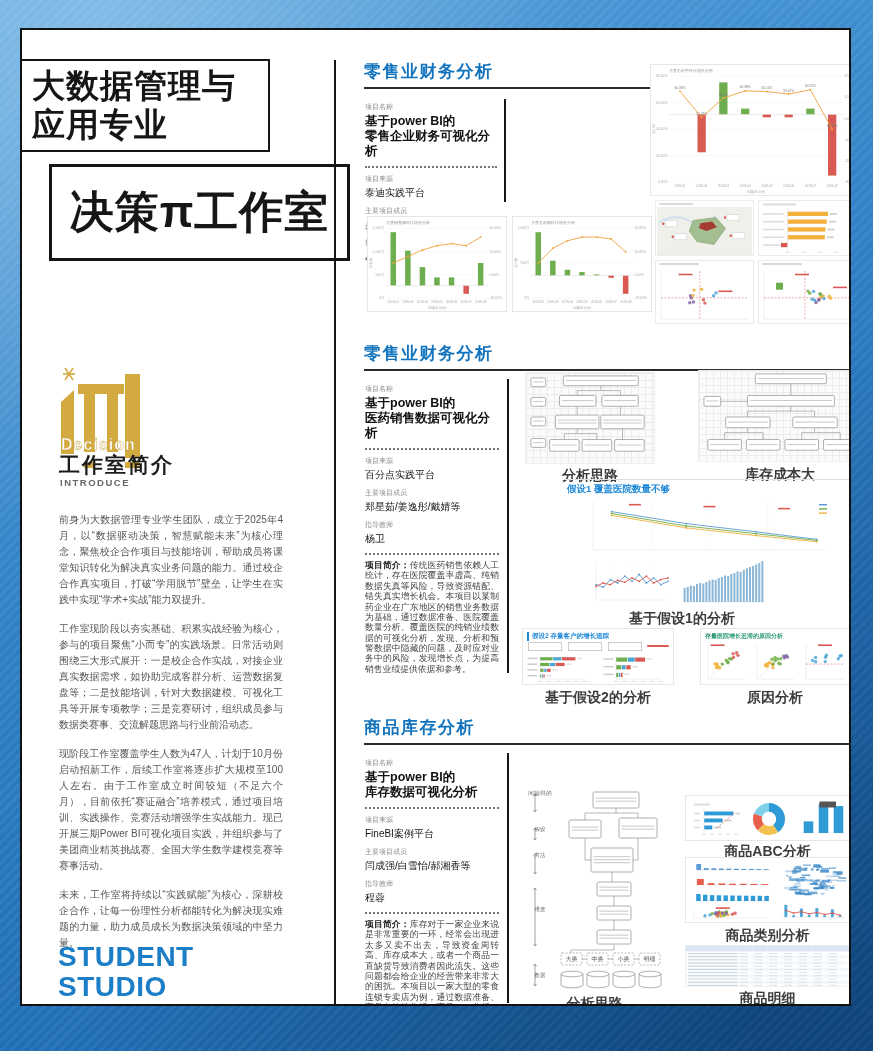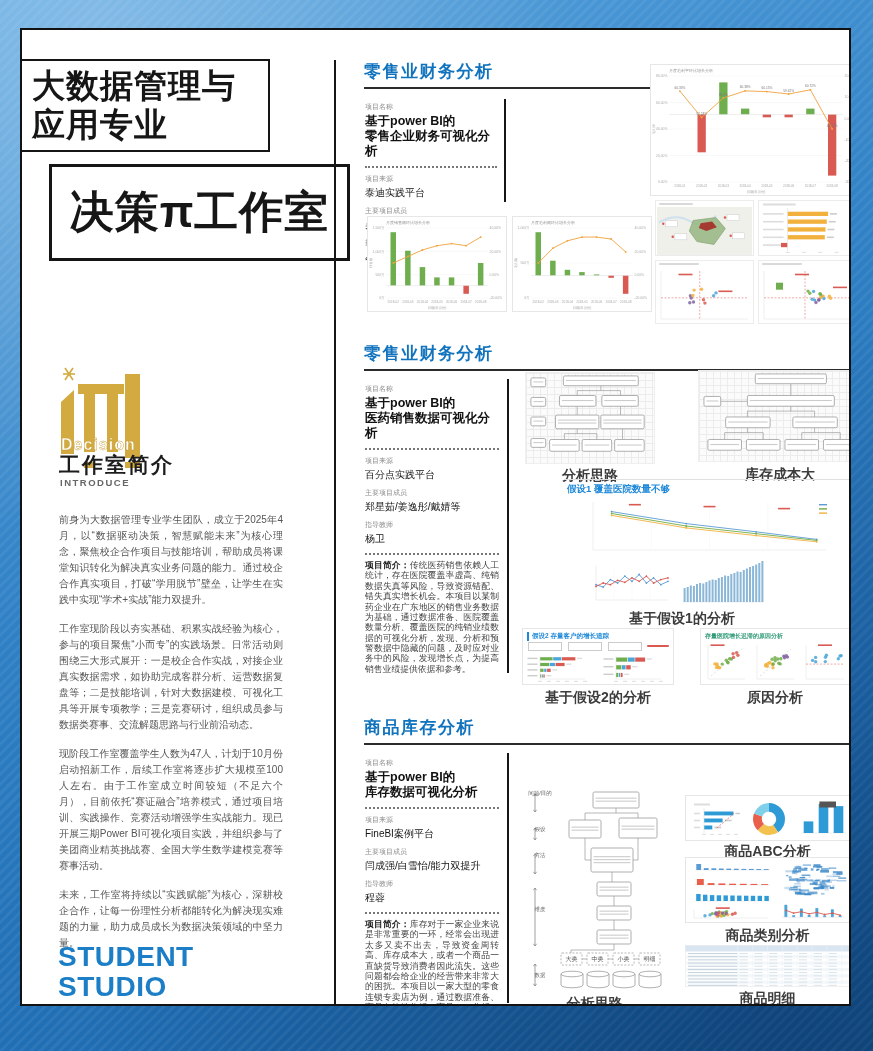--- a/index.html
+++ b/index.html
@@ -706,21 +706,21 @@
 
   <div class="info" style="left:343px;top:722px">
     <div class="f-label">项目名称</div>
     <div class="proj-name">
       <span>基于power BI的</span><br><span>库存数据可视化分析</span>
     </div>
     <div class="dotted"></div>
     <div class="f-label">项目来源</div>
     <div class="f-value">FineBI案例平台</div>
     <div class="f-label">主要项目成员</div>
-    <div class="f-value">闫成强/白雪怡/能力双提升</div>
+    <div class="f-value">闫成强/白雪怡/郝湘香等</div>
     <div class="f-label">指导教师</div>
     <div class="f-value">程蓉</div>
     <div class="dotted"></div>
     <p class="desc"><b>项目简介：</b><span>库存对于一家企业来说是非常重要的一环，经常会出现进太多又卖不出去，导致资金周转高、库存成本大，或者一个商品一直缺货导致消费者因此流失。这些问题都会给企业的经营带来非常大的困扰。本项目以一家大型的零食连锁专卖店为例，通过数据准备、商品有效性分析、商品ABC分析、商品大中小类分析、商品补货量分析、商品明细分析等具体分析过程，为企业提供一些库存控制的方向，进而优化库存。</span></p>
   </div>
   <div class="vline" style="left:485px;top:723px;width:2px;height:250px"></div>
 
   <div class="abs" style="left:505px;top:758px;width:135px;height:205px">
     <div class="chart fill">
         <svg width="135" height="205" viewBox="0 0 135 205" preserveAspectRatio="none" style="width:100%;height:100%">

